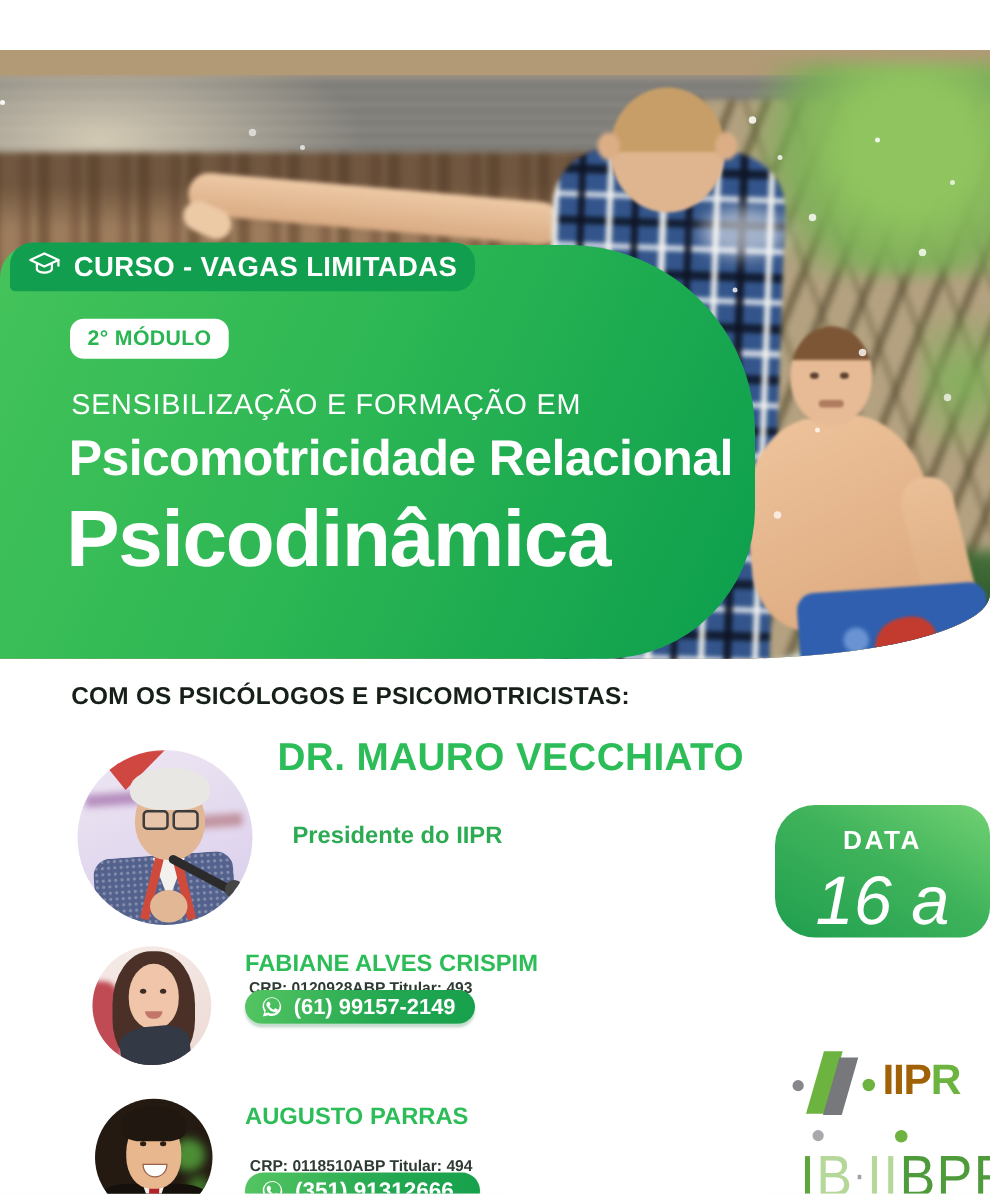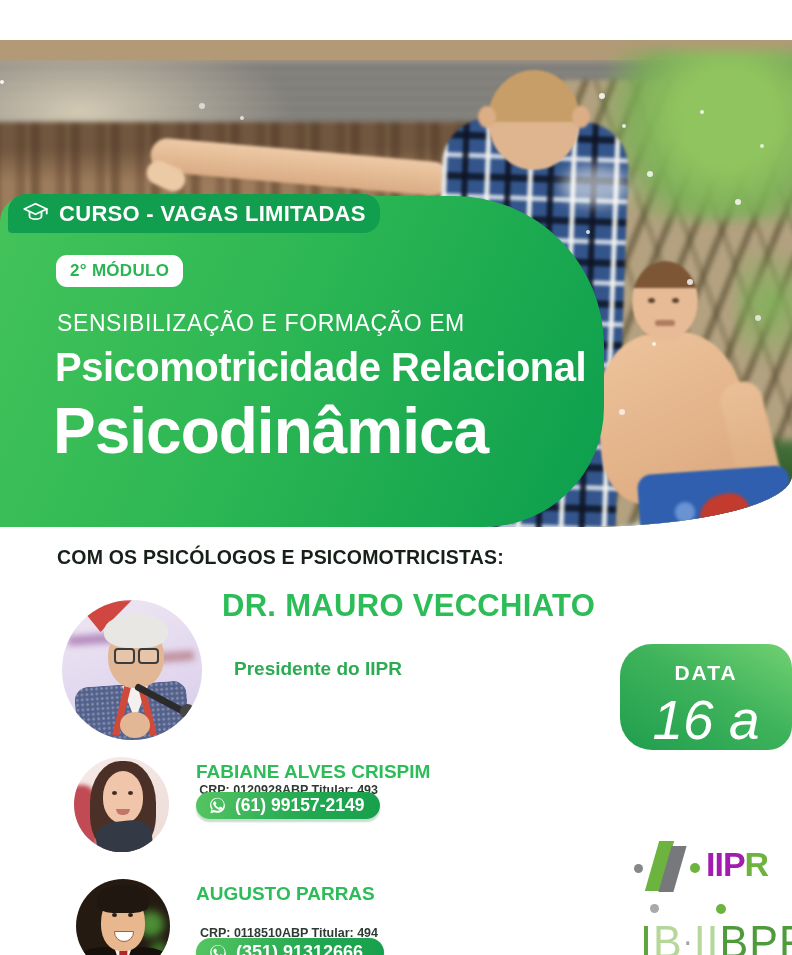--- a/index.html
+++ b/index.html
@@ -198,21 +198,21 @@
   .date-badge .drange{font-size:55px;font-weight:400;line-height:1.05;margin-top:7px;font-style:italic;}
   .date-badge .dmonth{font-size:22px;font-weight:400;letter-spacing:1px;margin-top:1px;}
 
   
   .logo-iipr{left:634px;top:799px;width:160px;height:56px;}
   .li-dot1{position:absolute;left:0;top:25px;width:9px;height:9px;border-radius:50%;background:#85878a;}
   .li-bar-g{position:absolute;left:18px;top:2px;width:15px;height:50px;background:#6db33f;transform:skewX(-16deg);}
   .li-bar-gr{position:absolute;left:31px;top:7px;width:15px;height:46px;background:#77787b;transform:skewX(-16deg);}
   .li-dot2{position:absolute;left:56px;top:24px;width:10px;height:10px;border-radius:50%;background:#6db33f;}
   .li-text{position:absolute;left:72px;top:6px;font-size:34px;font-weight:800;letter-spacing:-1px;}
-  .li-gray{color:#a21caf;} .li-green{color:#6db33f;}
+  .li-gray{color:#a16207;} .li-green{color:#6db33f;}
 
   .logo-ibpr{left:640px;top:858px;width:152px;height:80px;}
   .lb-dot-gray{position:absolute;left:10px;top:6px;width:9px;height:9px;border-radius:50%;background:#a7a9ac;}
   .lb-dot-green{position:absolute;left:76px;top:6px;width:10px;height:10px;border-radius:50%;background:#6db33f;}
   .lb-row{position:absolute;left:0;top:18px;font-size:43px;font-weight:400;letter-spacing:1px;
     font-family:"Liberation Sans", sans-serif;transform:scaleY(1.08);transform-origin:top left;}
   .lb-g1{color:#5fa53e;} .lb-light{color:#b5d79a;} .lb-dot{color:#9fa1a4;font-size:30px;vertical-align:6px;} .lb-g2{color:#4f9b3c;}
 </style>
 </head>
 <body>

